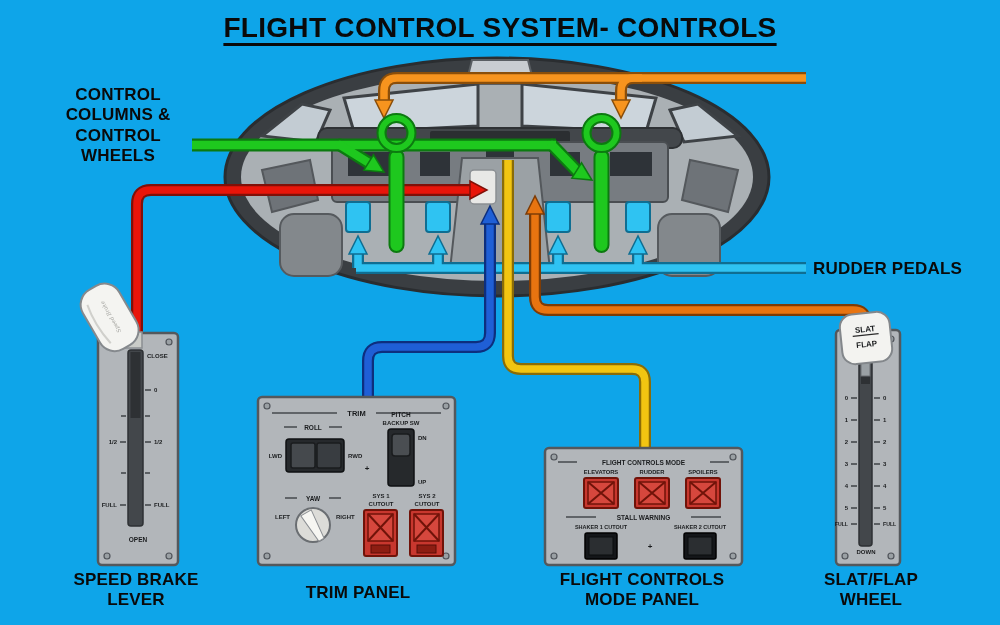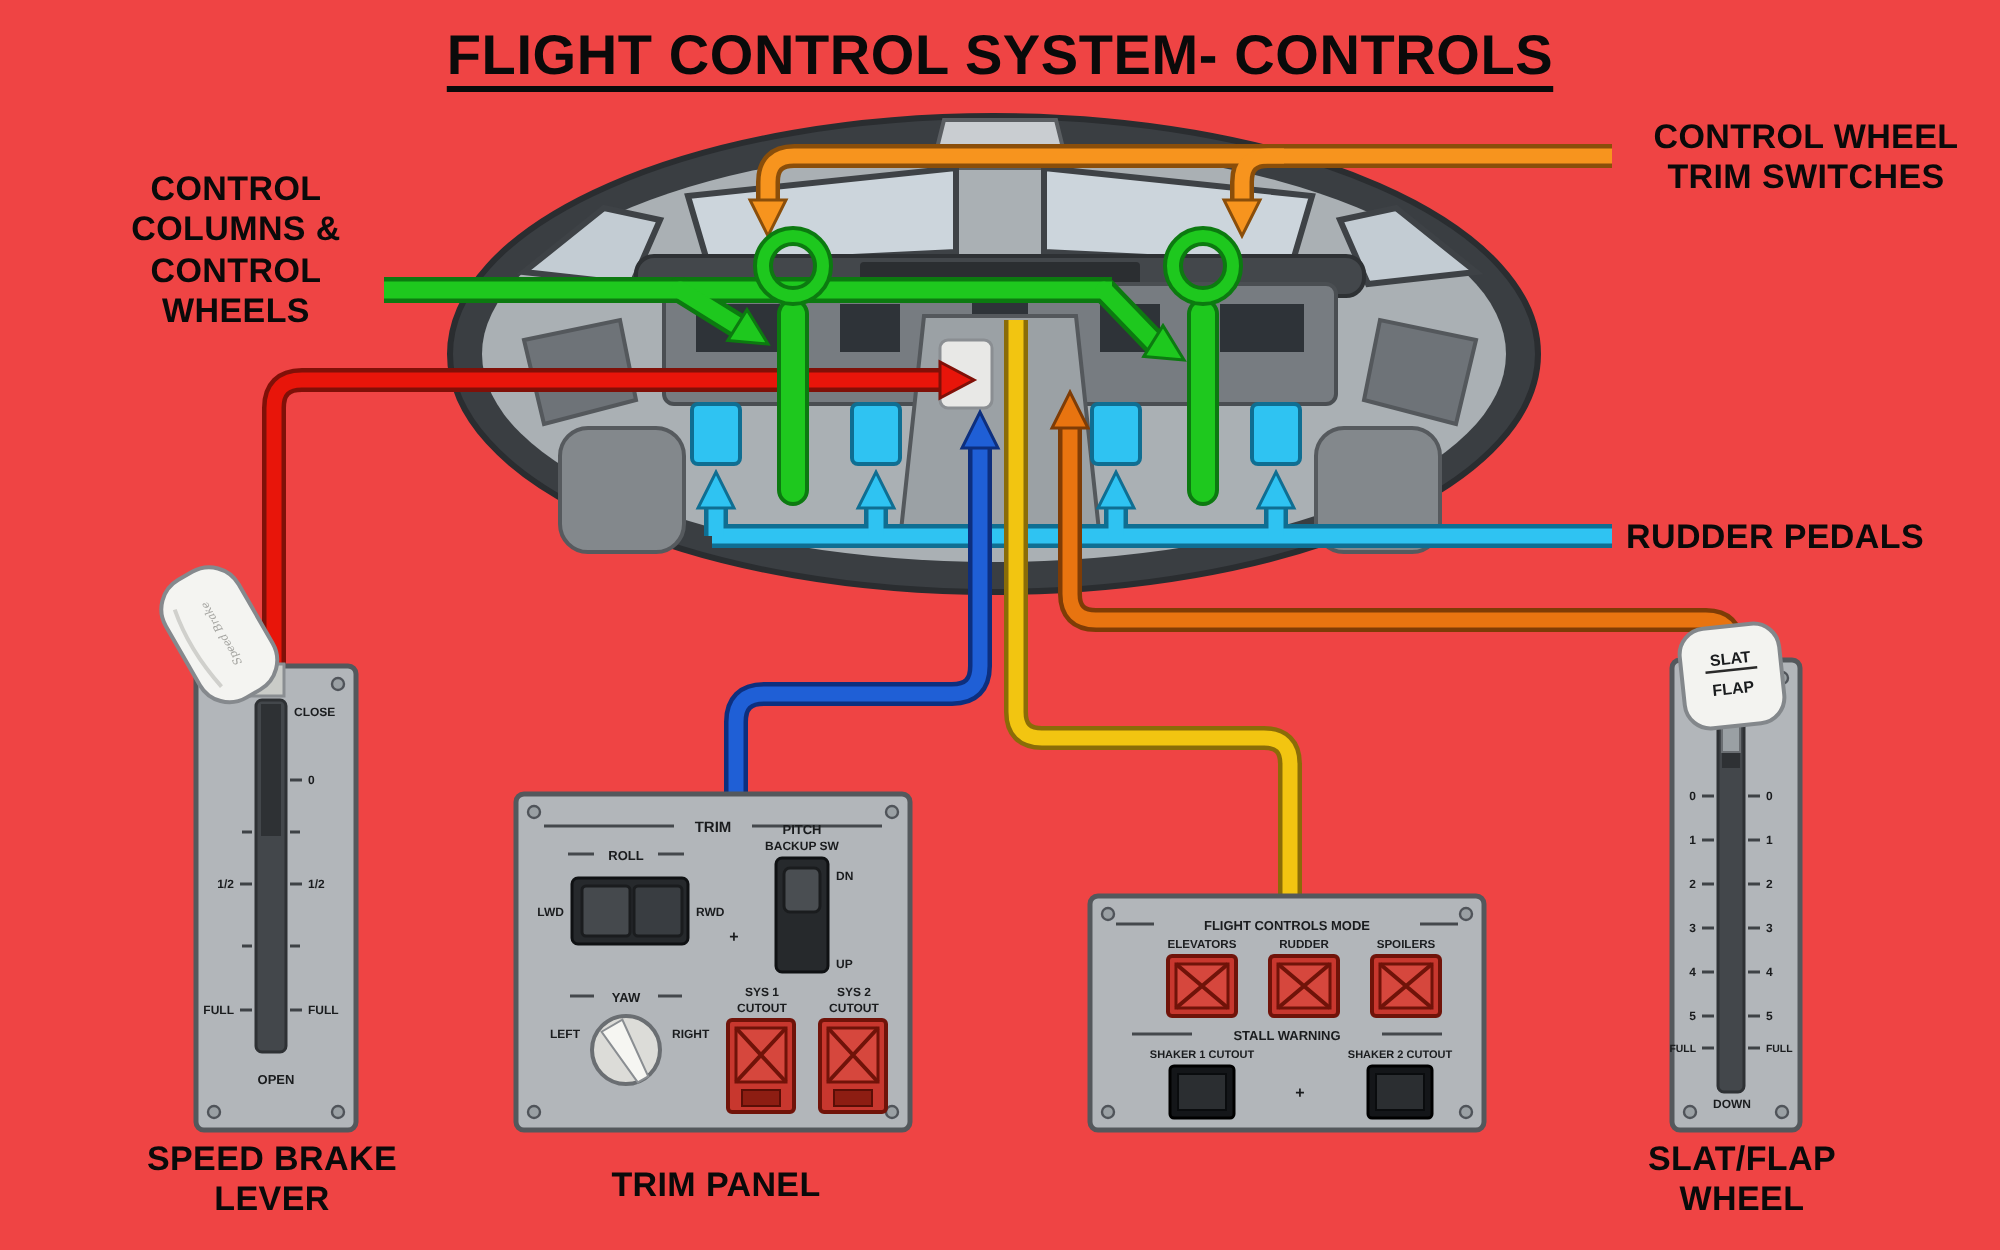--- a/index.html
+++ b/index.html
@@ -1,18 +1,18 @@
 <!DOCTYPE html>
 <html><head>
 <meta charset="utf-8">
 <style>
   * { margin:0; padding:0; box-sizing:border-box; }
   html,body { width:1000px; height:625px; background:#fff; }
   body { font-family:"Liberation Sans", sans-serif; }
-  #stage { position:relative; width:1000px; height:625px; background:#ef4444; overflow:hidden; }
+  #stage { position:relative; width:1000px; height:625px; background:#0ea5e9; overflow:hidden; }
   #stage > svg { position:absolute; left:0; top:0; }
   .title { position:absolute; top:12px; left:0; width:100%; text-align:center;
            font-weight:bold; font-size:28px; color:#0a0a0a;
            text-decoration:underline; text-decoration-thickness:3px; text-underline-offset:6px;
            letter-spacing:.3px; }
   .callout { position:absolute; font-weight:bold; font-size:17px; color:#0a0a0a;
              text-align:center; white-space:pre-line; line-height:1.2; letter-spacing:.2px; }
   .callout.left { text-align:left; }
   svg text { font-family:"Liberation Sans", sans-serif; font-weight:bold; fill:#1a1c1e; }
   .t52{font-size:5.2px}.t55{font-size:5.5px}.t58{font-size:5.8px}
@@ -301,25 +301,25 @@
       <rect x="861" y="352" width="9" height="24" fill="#9aa0a4" stroke="#6a6e72" stroke-width="1"></rect>
       <g transform="rotate(-6 866 338)">
         <rect x="841" y="313" width="50" height="50" rx="13" fill="#f3f3f0" stroke="#83878b" stroke-width="2"></rect>
         <text x="866" y="332" class="t8 mid">SLAT</text>
         <line x1="853" y1="335" x2="879" y2="335" stroke="#2a2a2a" stroke-width="1.2"></line>
         <text x="866" y="347" class="t8 mid">FLAP</text>
       </g>
     </g>
   </svg>
 
-  <div class="callout" style="left:808px; top:59px; width:190px;">CONTROL WHEEL
-TRIM SWITCHES</div>
   <div class="callout" style="left:50px; top:85px; width:136px;">CONTROL
 COLUMNS &amp;
 CONTROL
 WHEELS</div>
   <div class="callout left" style="left:813px; top:259px; width:184px;">RUDDER PEDALS</div>
   <div class="callout" style="left:56px; top:570px; width:160px;">SPEED BRAKE
 LEVER</div>
   <div class="callout" style="left:288px; top:583px; width:140px;">TRIM PANEL</div>
+  <div class="callout" style="left:536px; top:570px; width:212px;">FLIGHT CONTROLS
+MODE PANEL</div>
   <div class="callout" style="left:804px; top:570px; width:134px;">SLAT/FLAP
 WHEEL</div>
 </div>
 
 </body></html>

